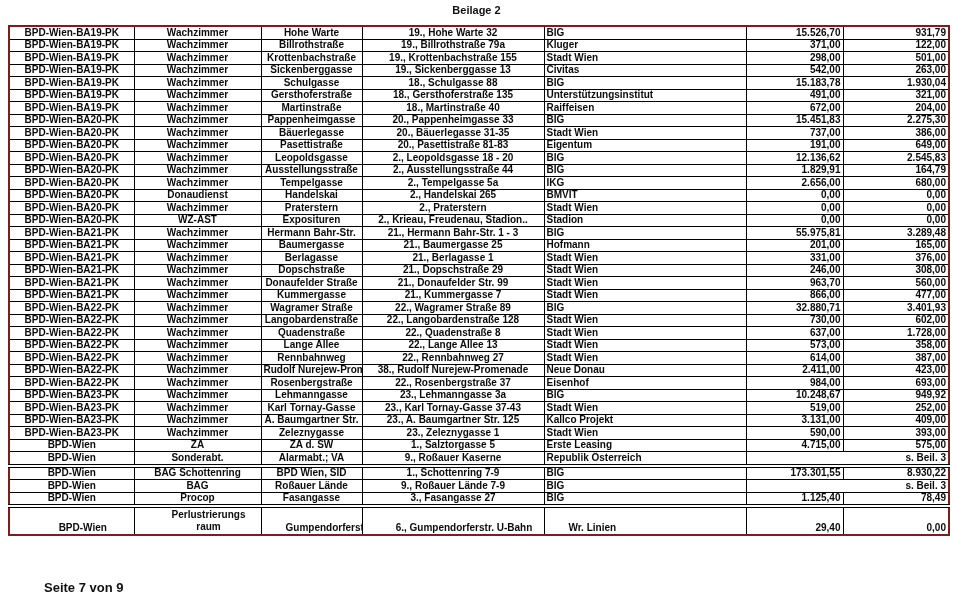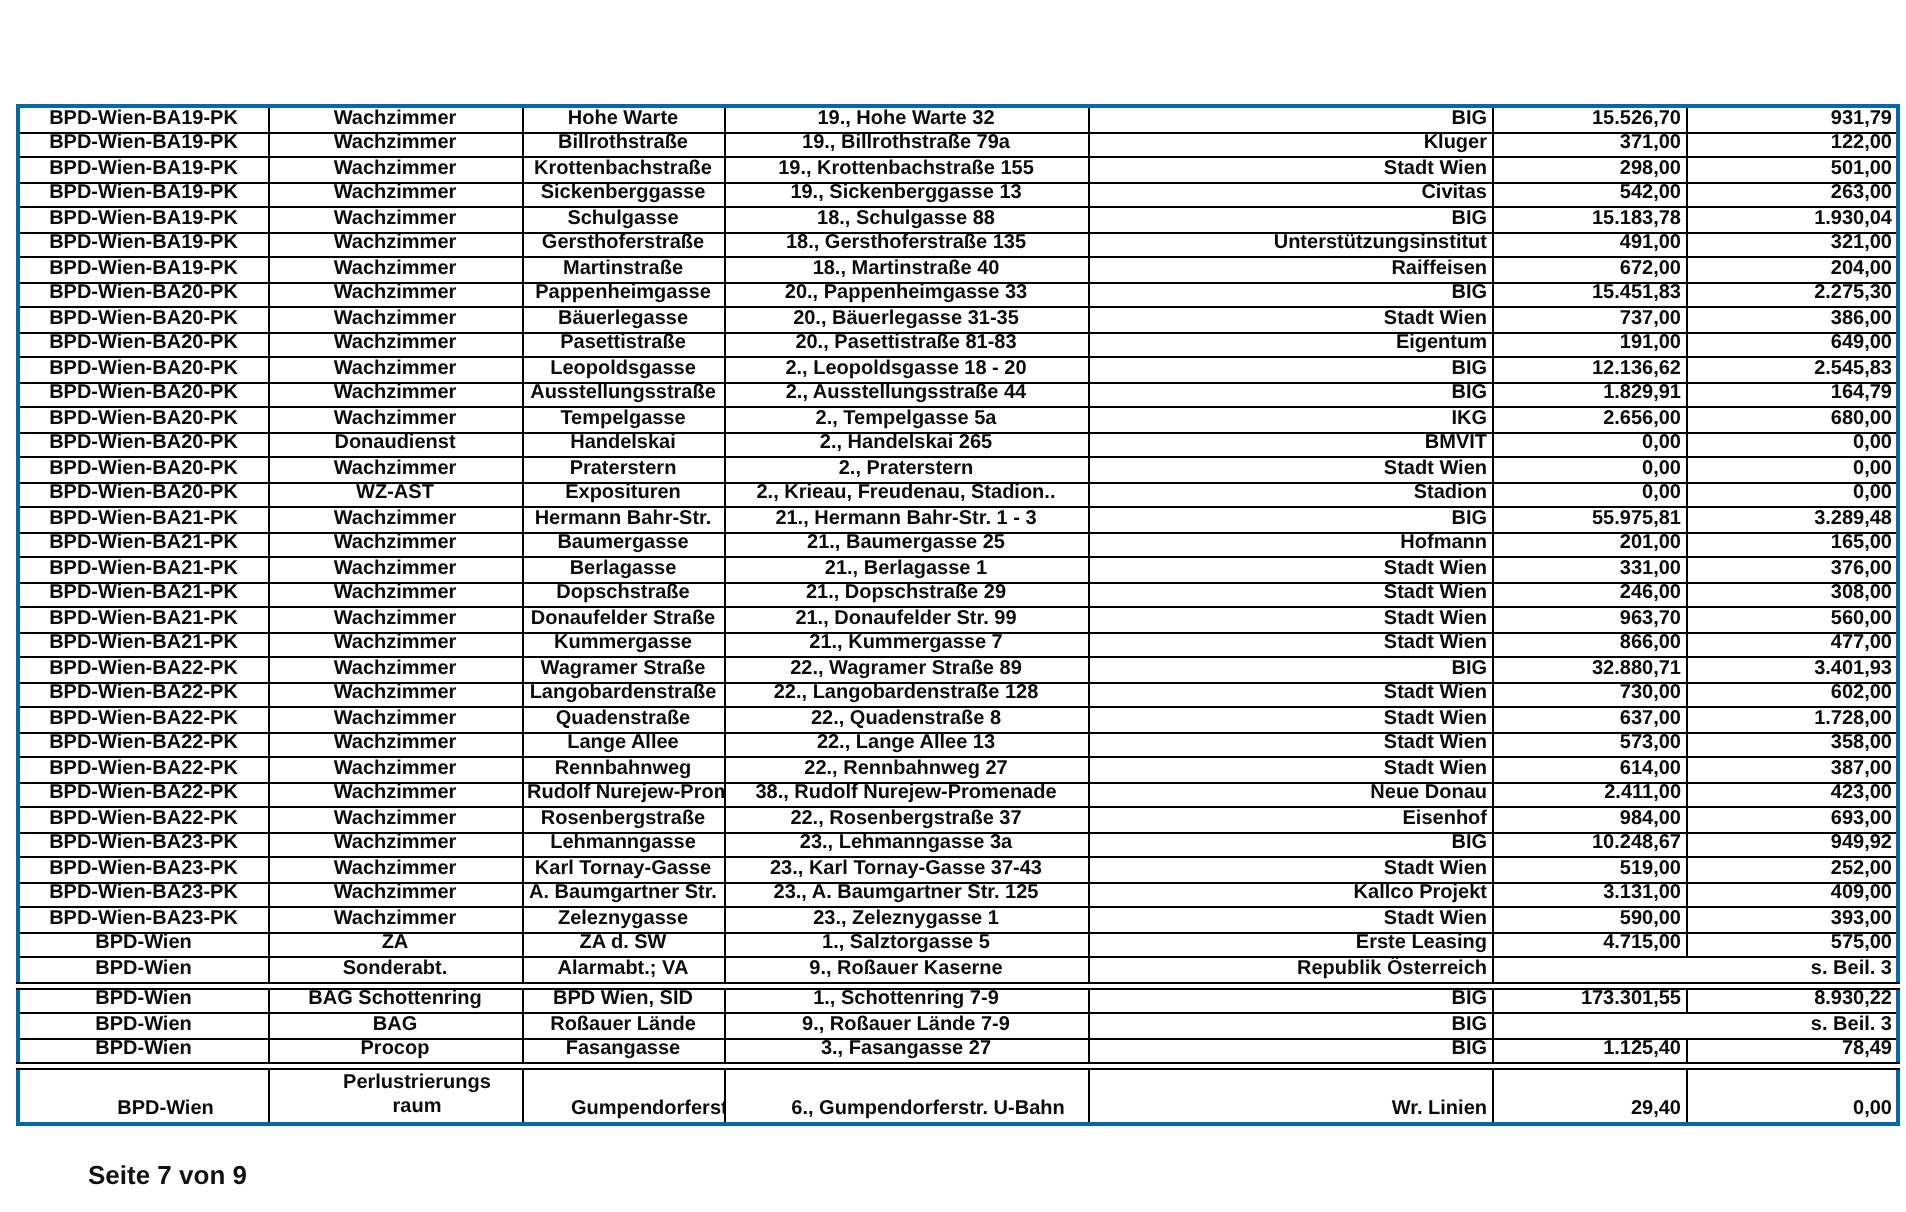--- a/index.html
+++ b/index.html
@@ -22,40 +22,40 @@
     width: 100%;
     text-align: center;
     font-size: 11px;
     font-weight: 700;
     line-height: 1.3;
     color: #111;
   }
   table.premises {
     position: absolute;
     left: 8px;
-    top: 52px;
+    top: 25px;
     width: 940px;
     border-collapse: collapse;
     table-layout: fixed;
-    border: 2px solid #0369a1;
+    border: 2px solid #7f1d1d;
   }
   table.premises td {
     border: 1px solid #000;
     font-size: 10px;
     font-weight: 700;
     color: #0b0b0b;
     height: 11.5px;
     line-height: 1.05;
     padding: 0 2px;
     overflow: hidden;
     white-space: nowrap;
     vertical-align: middle;
   }
   td.c1, td.c2, td.c3, td.c4 { text-align: center; }
-  td.c5 { text-align: right; padding-left: 4px; }
+  td.c5 { text-align: left; padding-left: 4px; }
   td.c6, td.c7 { text-align: right; padding-right: 4px; }
   td.merged { padding: 0 2px; }
   tr.gap-above td { border-top: 4px double #000; }
   tr.tall td {
     height: 25px;
     vertical-align: bottom;
     padding-bottom: 1px;
     padding-left: 24px;
   }
   tr.tall td.c2 {
@@ -72,20 +72,21 @@
     font-size: 13px;
     font-weight: 700;
     color: #111;
     padding-left: 44px;
   }
 </style>
 </head>
 <body>
 
 <div class="doc-header">
+  <div>Beilage 2</div>
 </div>
 
 <table class="premises">
   <colgroup>
     <col style="width:125px">
     <col style="width:127px">
     <col style="width:101px">
     <col style="width:182px">
     <col style="width:202px">
     <col style="width:97px">

